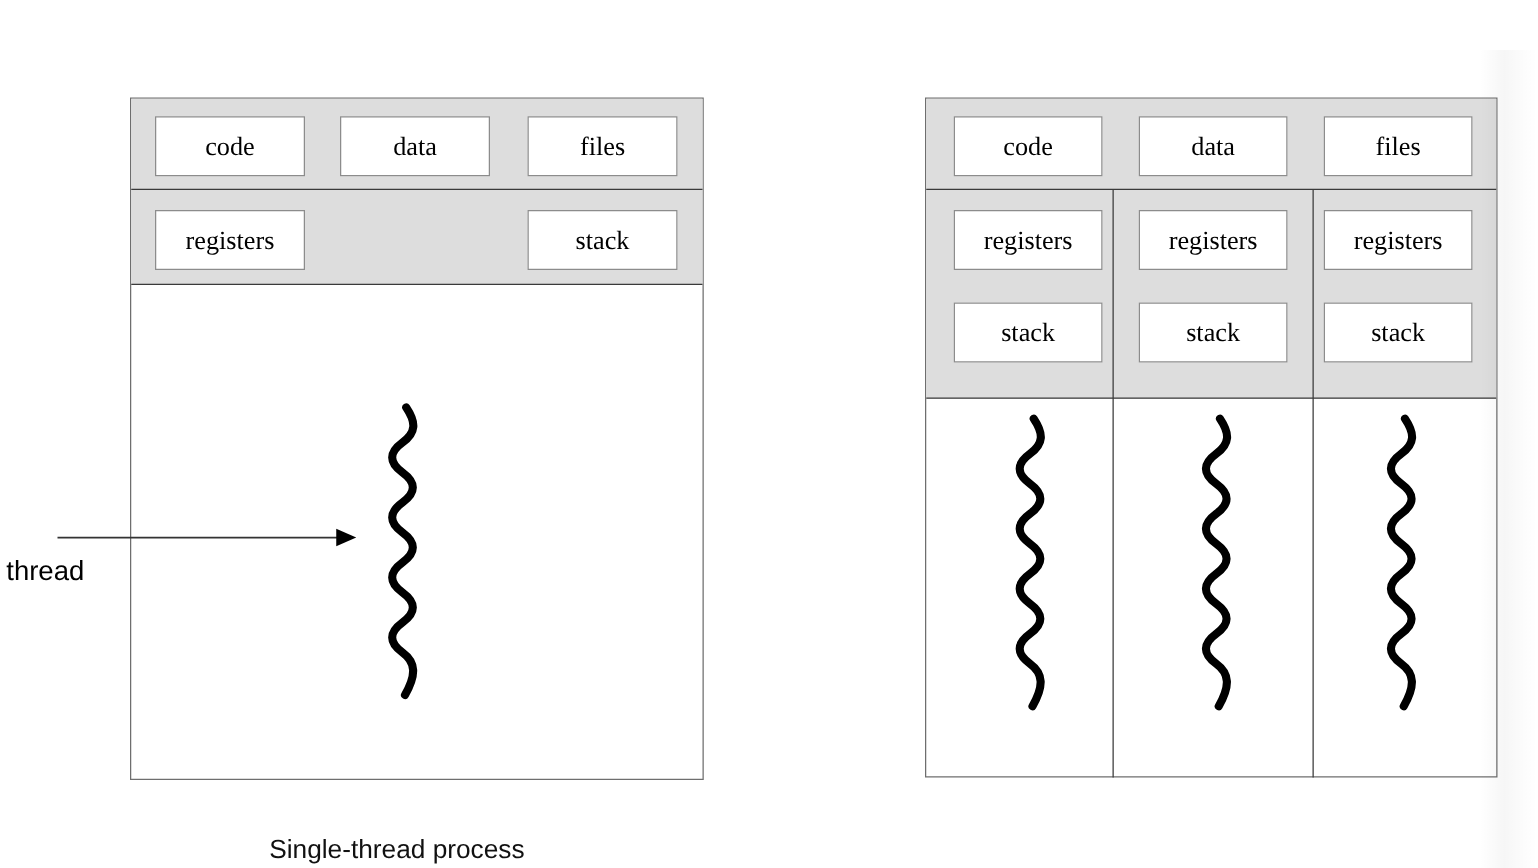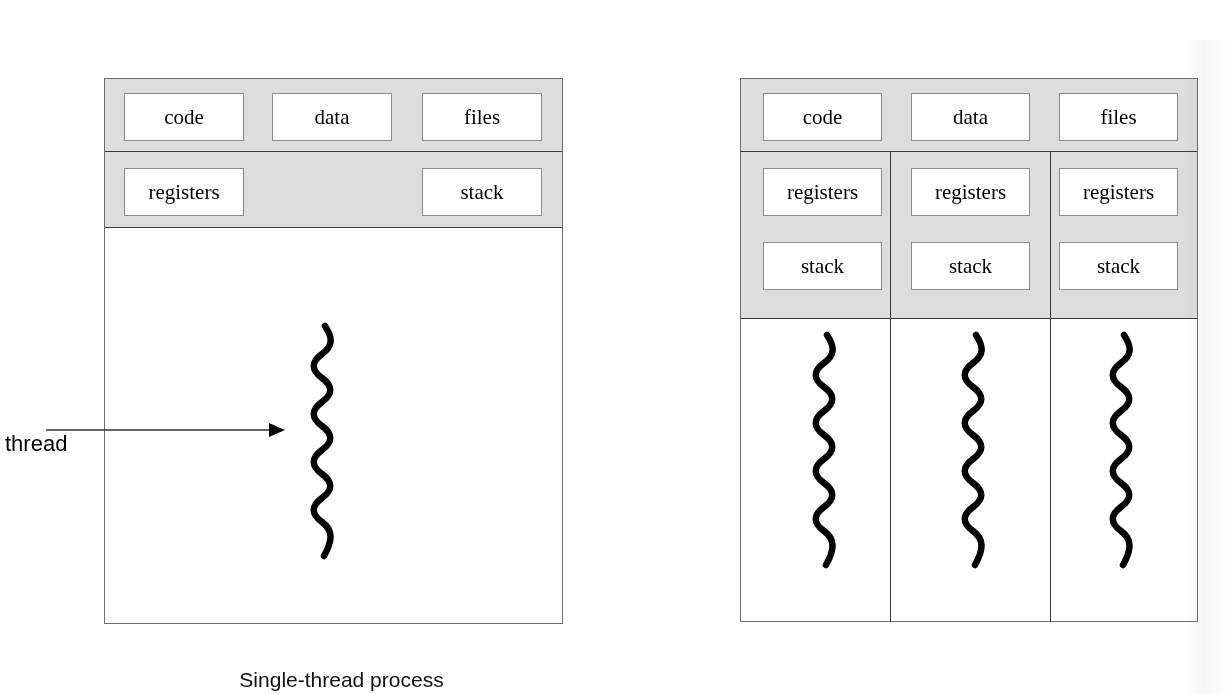--- a/index.html
+++ b/index.html
@@ -84,37 +84,37 @@
 
   
   #thread-arrow {
     position: absolute;
     left: 45px;
     top: 374px;
   }
   #thread-label {
     position: absolute;
     left: 5px;
-    top: 391px;
+    top: 404px;
     font-family: "Liberation Sans", sans-serif;
     font-size: 22px;
     color: #000000;
     white-space: nowrap;
   }
 
   
   .caption {
     position: absolute;
     font-family: "Liberation Sans", sans-serif;
     font-size: 21px;
     color: #111111;
     white-space: nowrap;
     text-align: center;
   }
-  #caption-single { left: 112px; top: 628px; width: 459px; }
+  #caption-single { left: 88px; top: 628px; width: 459px; }
   #caption-multi  { left: 740px; top: 628px; width: 458px; }
 </style>
 </head>
 <body>
 
 <div id="canvas">
 
   <div class="process-box" id="process-single">
 
     <div class="band band-sep-bottom" id="band-single-top"></div>

